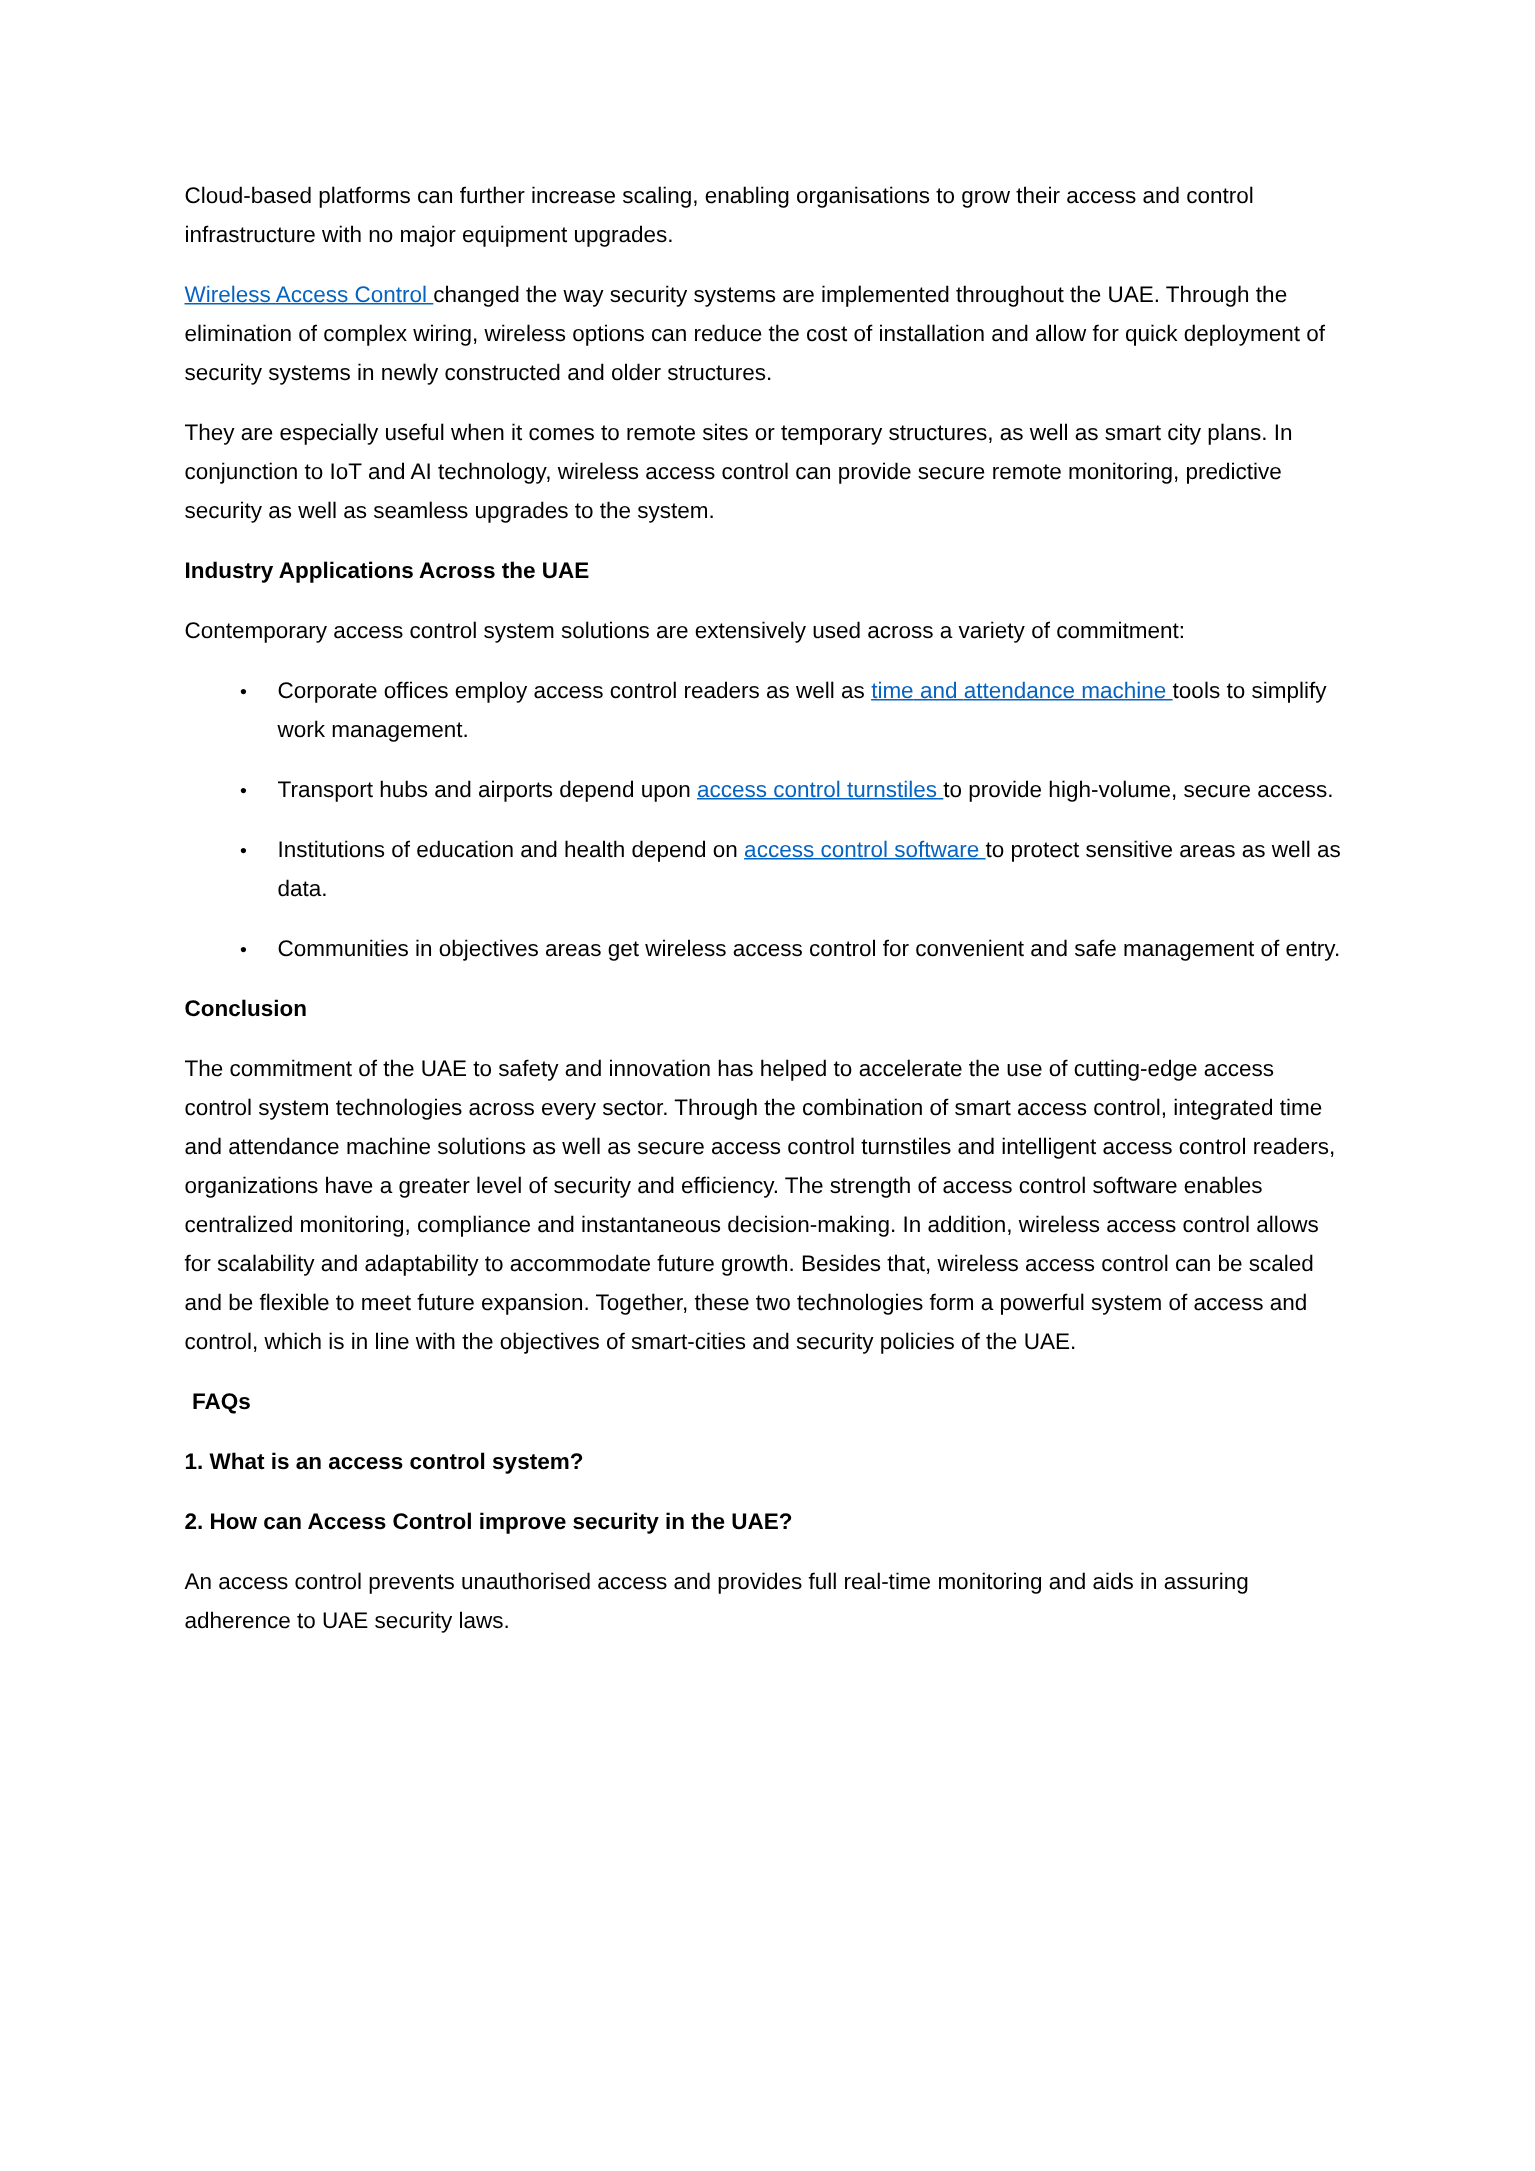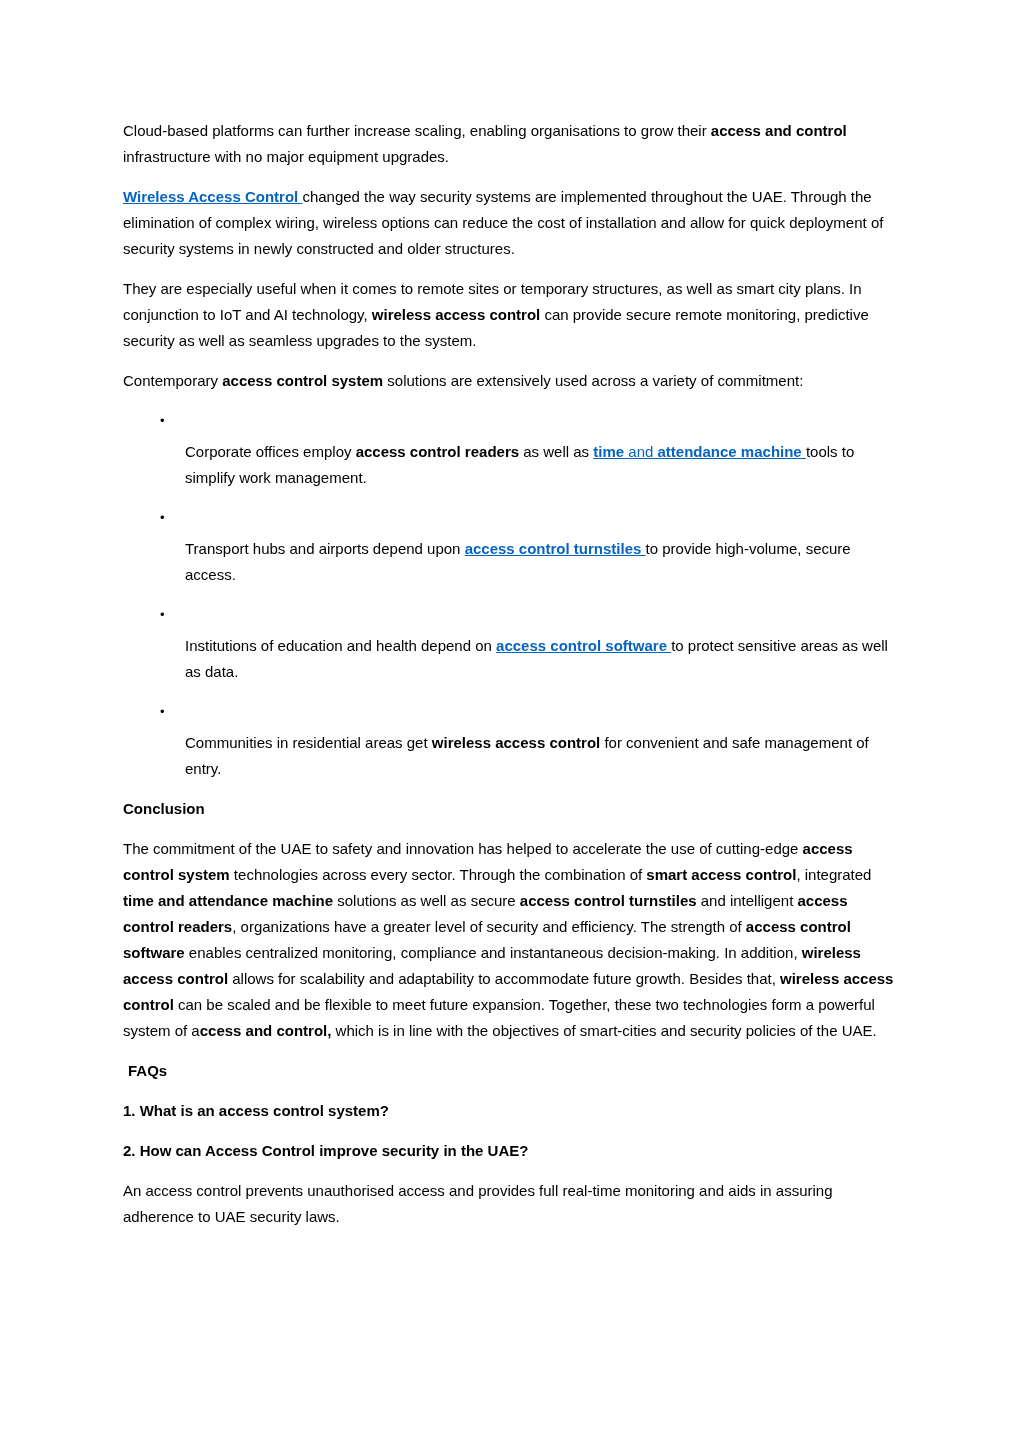--- a/index.html
+++ b/index.html
@@ -18,64 +18,64 @@
     top: 118px;
     width: 772px;
     font-size: 15px;
     line-height: 26px;
   }
   .p, .h {
     margin: 0 0 14px 0;
   }
   .h { font-weight: bold; }
   .h.indent { padding-left: 5px; }
-  .b { font-weight: bold; }
+  .b { font-weight: normal; }
   .link {
     color: #0563C1;
     text-decoration: underline;
     cursor: pointer;
   }
   .bullet {
     display: flex;
     margin: 0 0 14px 0;
     padding-left: 37px;
   }
   .bullet .marker {
     flex: 0 0 25px;
     width: 25px;
     font-size: 13px;
   }
   .bullet .btext {
     flex: 1 1 auto;
-    margin-top: 31px;
   }
 </style>
 </head>
 <body>
 
 <div class="doc">
     <p class="p"><span>Cloud-based platforms can further increase scaling, enabling organisations to grow their </span><span class="b">access and control</span><span> infrastructure with no major equipment upgrades.</span></p>
     <p class="p"><a class="b link">Wireless Access Control </a><span>changed the way security systems are implemented throughout the UAE. Through the elimination of complex wiring, wireless options can reduce the cost of installation and allow for quick deployment of security systems in newly constructed and older structures.</span></p>
     <p class="p"><span>They are especially useful when it comes to remote sites or temporary structures, as well as smart city plans. In conjunction to IoT and AI technology, </span><span class="b">wireless access control</span><span> can provide secure remote monitoring, predictive security as well as seamless upgrades to the system.</span></p>
+    <p class="h"><span>Industry Applications Across the UAE</span></p>
     <p class="p"><span>Contemporary </span><span class="b">access control system</span><span> solutions are extensively used across a variety of commitment:</span></p>
     <div class="bullet">
       <span class="marker">•</span>
       <span class="btext"><span>Corporate offices employ </span><span class="b">access control readers</span><span> as well as </span><a class="b link">time</a><a class="link"> and </a><a class="b link">attendance machine </a><span>tools to simplify work management.</span></span>
     </div>
     <div class="bullet">
       <span class="marker">•</span>
       <span class="btext"><span>Transport hubs and airports depend upon </span><a class="b link">access control turnstiles </a><span>to provide high-volume, secure access.</span></span>
     </div>
     <div class="bullet">
       <span class="marker">•</span>
       <span class="btext"><span>Institutions of education and health depend on </span><a class="b link">access control software </a><span>to protect sensitive areas as well as data.</span></span>
     </div>
     <div class="bullet">
       <span class="marker">•</span>
-      <span class="btext"><span>Communities in residential areas get </span><span class="b">wireless access control</span><span> for convenient and safe management of entry.</span></span>
+      <span class="btext"><span>Communities in objectives areas get </span><span class="b">wireless access control</span><span> for convenient and safe management of entry.</span></span>
     </div>
     <p class="h"><span>Conclusion</span></p>
     <p class="p"><span>The commitment of the UAE to safety and innovation has helped to accelerate the use of cutting-edge </span><span class="b">access control system</span><span> technologies across every sector. Through the combination of </span><span class="b">smart access control</span><span>, integrated </span><span class="b">time and attendance machine</span><span> solutions as well as secure </span><span class="b">access control turnstiles</span><span> and intelligent </span><span class="b">access control readers</span><span>, organizations have a greater level of security and efficiency. The strength of </span><span class="b">access control software</span><span> enables centralized monitoring, compliance and instantaneous decision-making. In addition, </span><span class="b">wireless access control</span><span> allows for scalability and adaptability to accommodate future growth. Besides that, </span><span class="b">wireless access control</span><span> can be scaled and be flexible to meet future expansion. Together, these two technologies form a powerful system of a</span><span class="b">ccess and control,</span><span> which is in line with the objectives of smart-cities and security policies of the UAE.</span></p>
     <p class="h indent"><span>FAQs</span></p>
     <p class="h"><span>1. What is an access control system?</span></p>
     <p class="h"><span>2. How can Access Control improve security in the UAE?</span></p>
     <p class="p"><span>An access control prevents unauthorised access and provides full real-time monitoring and aids in assuring adherence to UAE security laws.</span></p>
   </div>
 
 </body></html>

